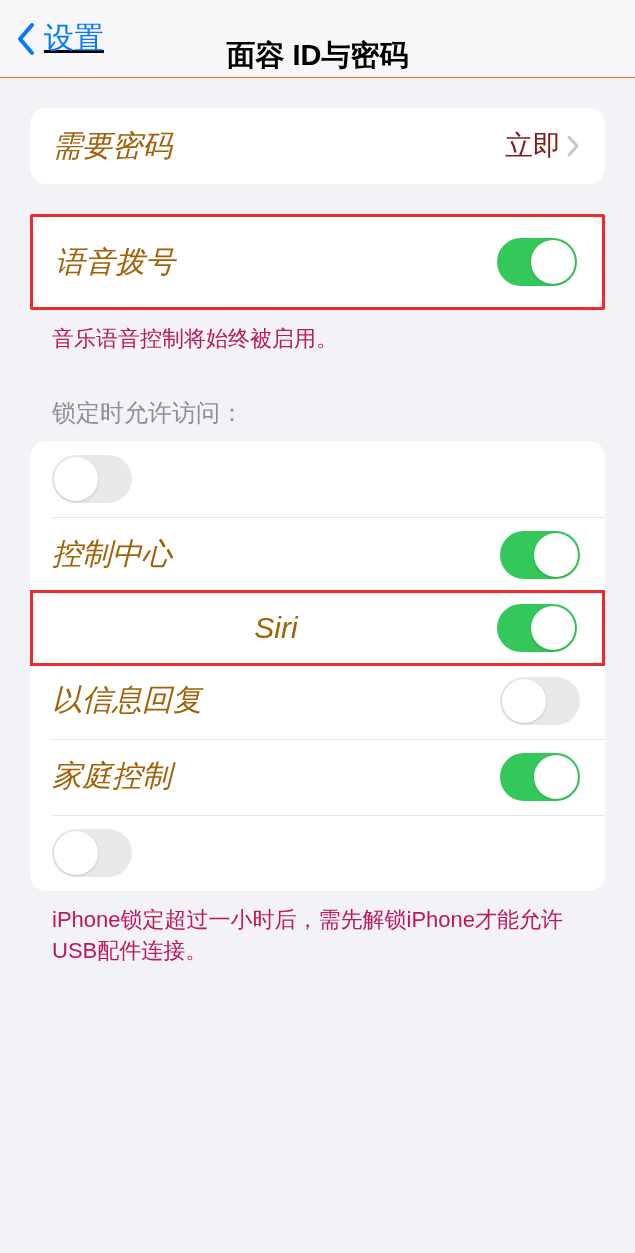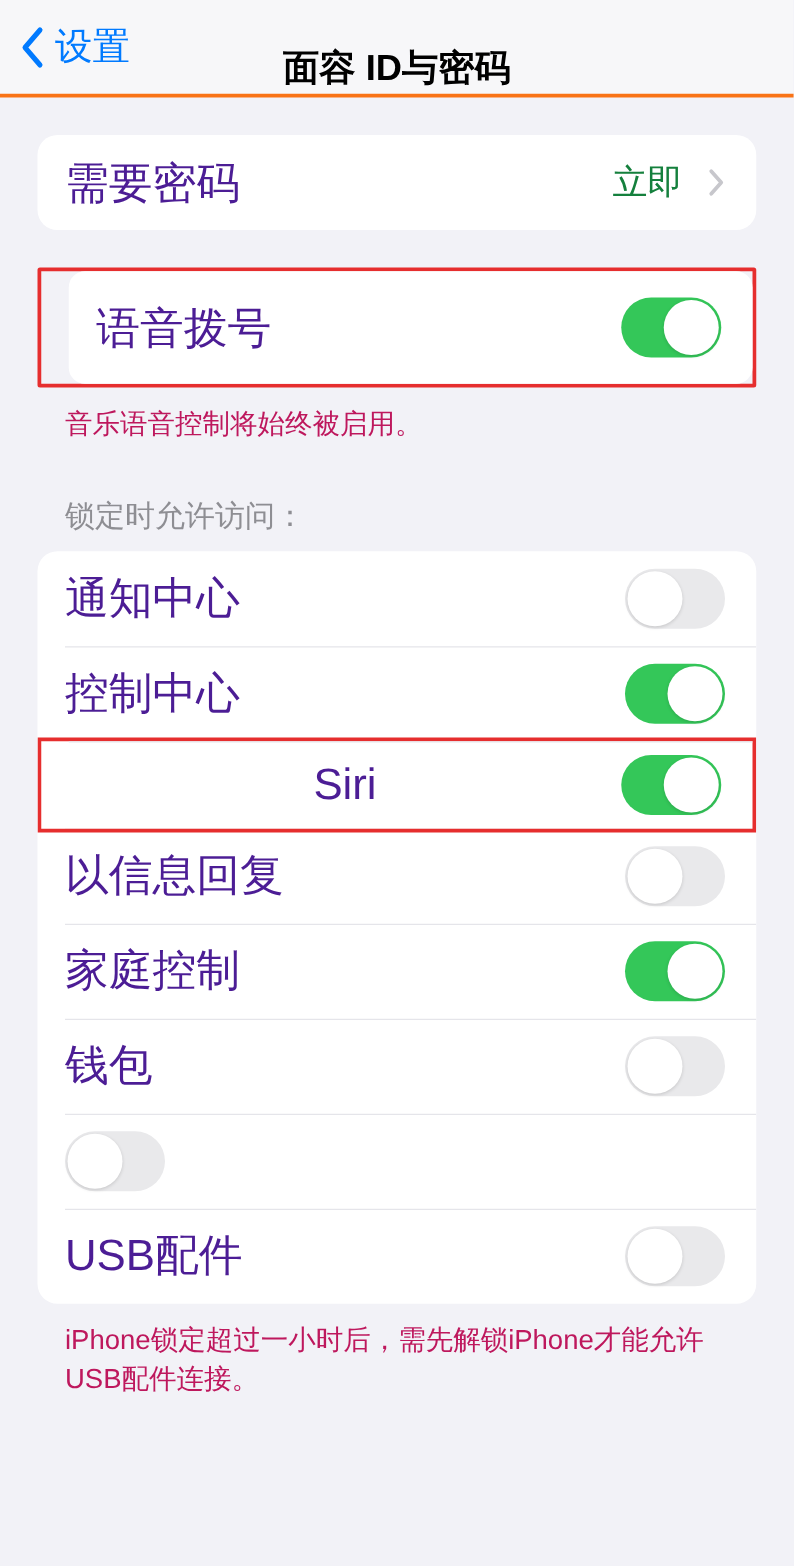--- a/index.html
+++ b/index.html
@@ -9,21 +9,22 @@
       width: 635px;
       height: 1253px;
       overflow: hidden;
     }
     .header {
       height: 78px;
       background: #f7f7f9;
       display: flex;
       align-items: center;
       position: relative;
-      border-bottom: 3px solid #f97316;
+      border-bottom: 1px solid #f97316;
+      text-decoration: underline;
     }
     .back-btn {
       display: flex;
       align-items: center;
       padding-left: 14px;
       color: #007aff;
       font-size: 30px;
       cursor: pointer;
     }
     .back-chevron {
@@ -62,27 +63,28 @@
       content: "";
       position: absolute;
       left: 22px;
       right: 0;
       top: 0;
       height: 1px;
       background: #e5e5ea;
     }
     .row-label {
       flex: 1;
-      font-size: 35px;
-      color: #4c1d95;
+      font-size: 30px;
+      color: #a16207;
+      font-style: italic;
     }
     .row-value {
       font-size: 28px;
-      color: #15803d;
-      margin-right: 20px;
+      color: #7f1d1d;
+      margin-right: 5px;
     }
     .chevron-right {
       width: 14px;
       height: 24px;
       fill: none;
       stroke: #c7c7cc;
       stroke-width: 3;
     }
     .toggle {
       width: 80px;
@@ -119,21 +121,20 @@
       border: 3px solid #e62e2e;
       border-radius: 2px;
       padding: 0;
       margin: 0;
     }
     .highlight-wrap-top {
       margin-top: 30px;
     }
     .highlight-wrap-top .group {
       border-radius: 13px;
-      margin-left: 22px;
     }
     .highlight-row {
       border: 3px solid #e62e2e;
       margin: -3px 0;
       position: relative;
       z-index: 2;
       text-align: center;
     }
   </style>
 </head>
@@ -170,21 +171,20 @@
           </div>
       </div>
     </div>
   </div>
   <div class="footer-text">音乐语音控制将始终被启用。</div>
 
   <div class="section-header">锁定时允许访问：</div>
 
   <div class="group">
     <div class="row">
-      <div class="row-label">通知中心</div>
       <div class="toggle toggle-off">
           <div class="toggle-knob"></div>
         </div>
     </div>
     <div class="row">
       <div class="row-label">控制中心</div>
       <div class="toggle toggle-on">
           <div class="toggle-knob"></div>
         </div>
     </div>
@@ -200,33 +200,21 @@
           <div class="toggle-knob"></div>
         </div>
     </div>
     <div class="row">
       <div class="row-label">家庭控制</div>
       <div class="toggle toggle-on">
           <div class="toggle-knob"></div>
         </div>
     </div>
     <div class="row">
-      <div class="row-label">钱包</div>
       <div class="toggle toggle-off">
           <div class="toggle-knob"></div>
         </div>
     </div>
-    <div class="row">
-      <div class="toggle toggle-off">
-          <div class="toggle-knob"></div>
-        </div>
-    </div>
-    <div class="row">
-      <div class="row-label">USB配件</div>
-      <div class="toggle toggle-off">
-          <div class="toggle-knob"></div>
-        </div>
-    </div>
   </div>
 
   <div class="footer-text">iPhone锁定超过一小时后，需先解锁iPhone才能允许USB配件连接。</div>
 
 </div>
 
 </body></html>

